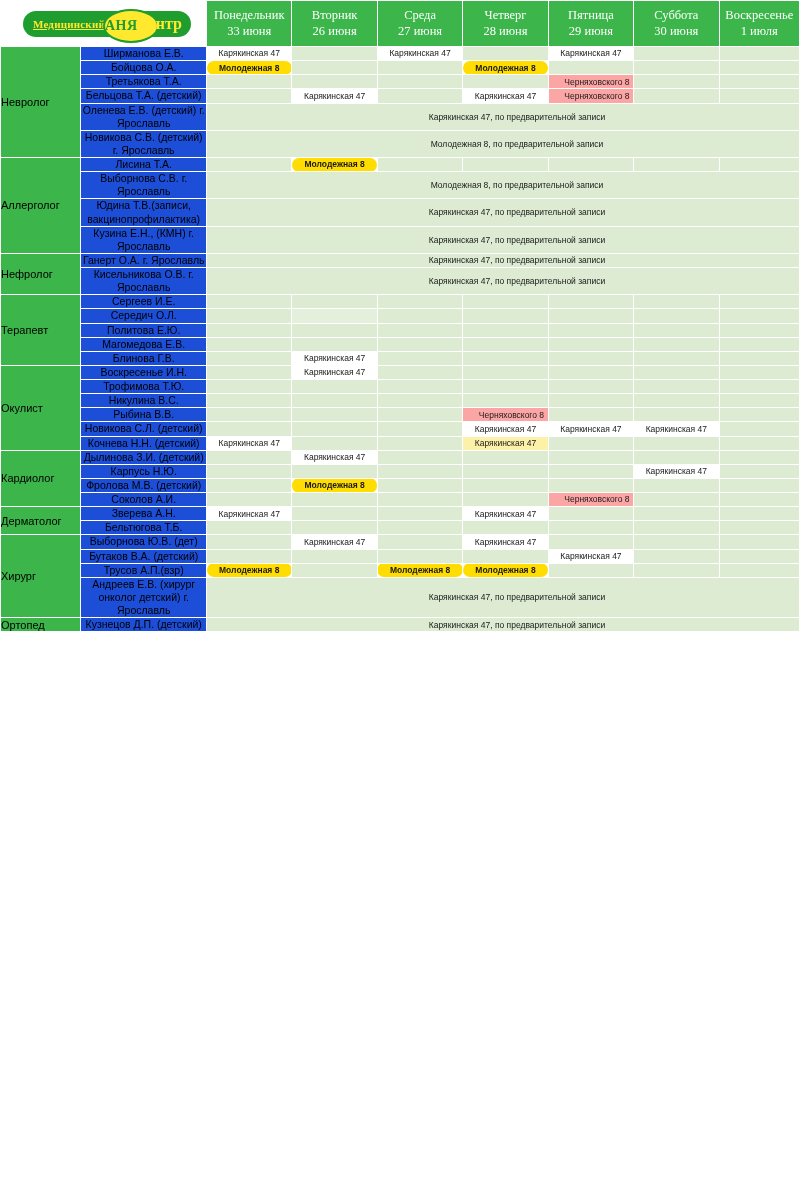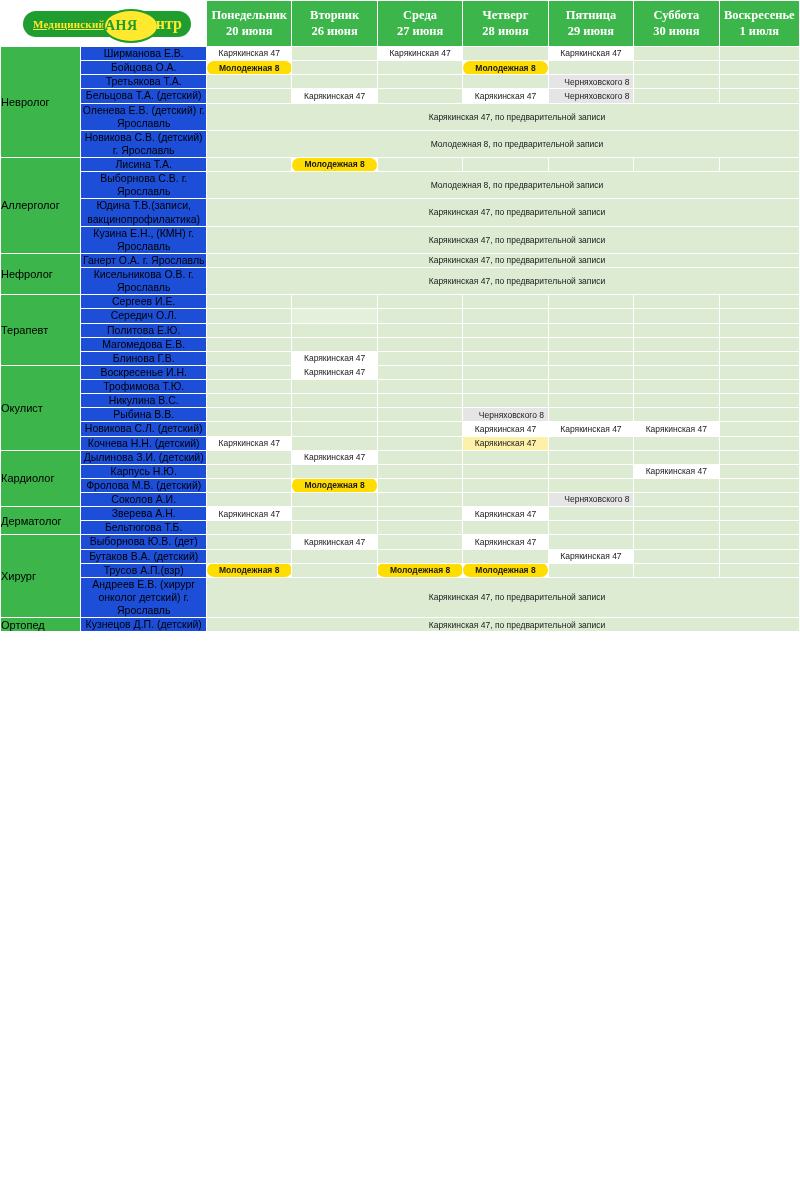--- a/index.html
+++ b/index.html
@@ -66,21 +66,21 @@
     color:#ffe92e;
     font-family:"Liberation Serif","DejaVu Serif",serif;
     font-weight:bold;font-size:16px;
     white-space:nowrap;
   }
 
   th.day{
     background:#3cb54a;
     color:#ffffff;
     font-family:"Liberation Serif","DejaVu Serif",serif;
-    font-weight:bold;
+    font-weight:normal;
     font-size:12.5px;
     line-height:1.25;
     text-align:center;
     height:45px;
     border:1px solid #ffffff;
   }
   th.day .dname{display:block;}
   th.day .ddate{display:block;}
 
   
@@ -106,21 +106,21 @@
     background:#dcebd2;
     font-size:8.5px;
     color:#1a1a1a;
     text-align:center;
     line-height:1.2;
     border:1px solid #ffffff;
     padding:1px 1px;
   }
   td.cell.k{background:#ffffff;}          
   td.cell.m{background:#ffdd00;font-weight:bold;border-radius:7px;} 
-  td.cell.c{background:#e5e5e5;padding-left:12px;}          
+  td.cell.c{background:#fca5a5;padding-left:12px;}          
   td.cell.ky{background:#fdf0a8;}         
   td.cell.note{
     background:#dcebd2;
     font-size:8.5px;
     text-align:center;
     padding-left:28px;
   }
   td.cell.empty{background:#dcebd2;}
   td.cell.empty2{background:#e4f0dc;}
 
@@ -152,21 +152,21 @@
           <div class="logo">
             <span class="w1">Медицинский</span>
             <span class="oval">
               <span>АНЯ</span>
             </span>
             <span class="w2">центр</span>
           </div>
         </td>
         <th class="day">
           <span class="dname">Понедельник</span>
-          <span class="ddate">20 июня</span>
+          <span class="ddate">33 июня</span>
         </th>
         <th class="day">
           <span class="dname">Вторник</span>
           <span class="ddate">26 июня</span>
         </th>
         <th class="day">
           <span class="dname">Среда</span>
           <span class="ddate">27 июня</span>
         </th>
         <th class="day">

